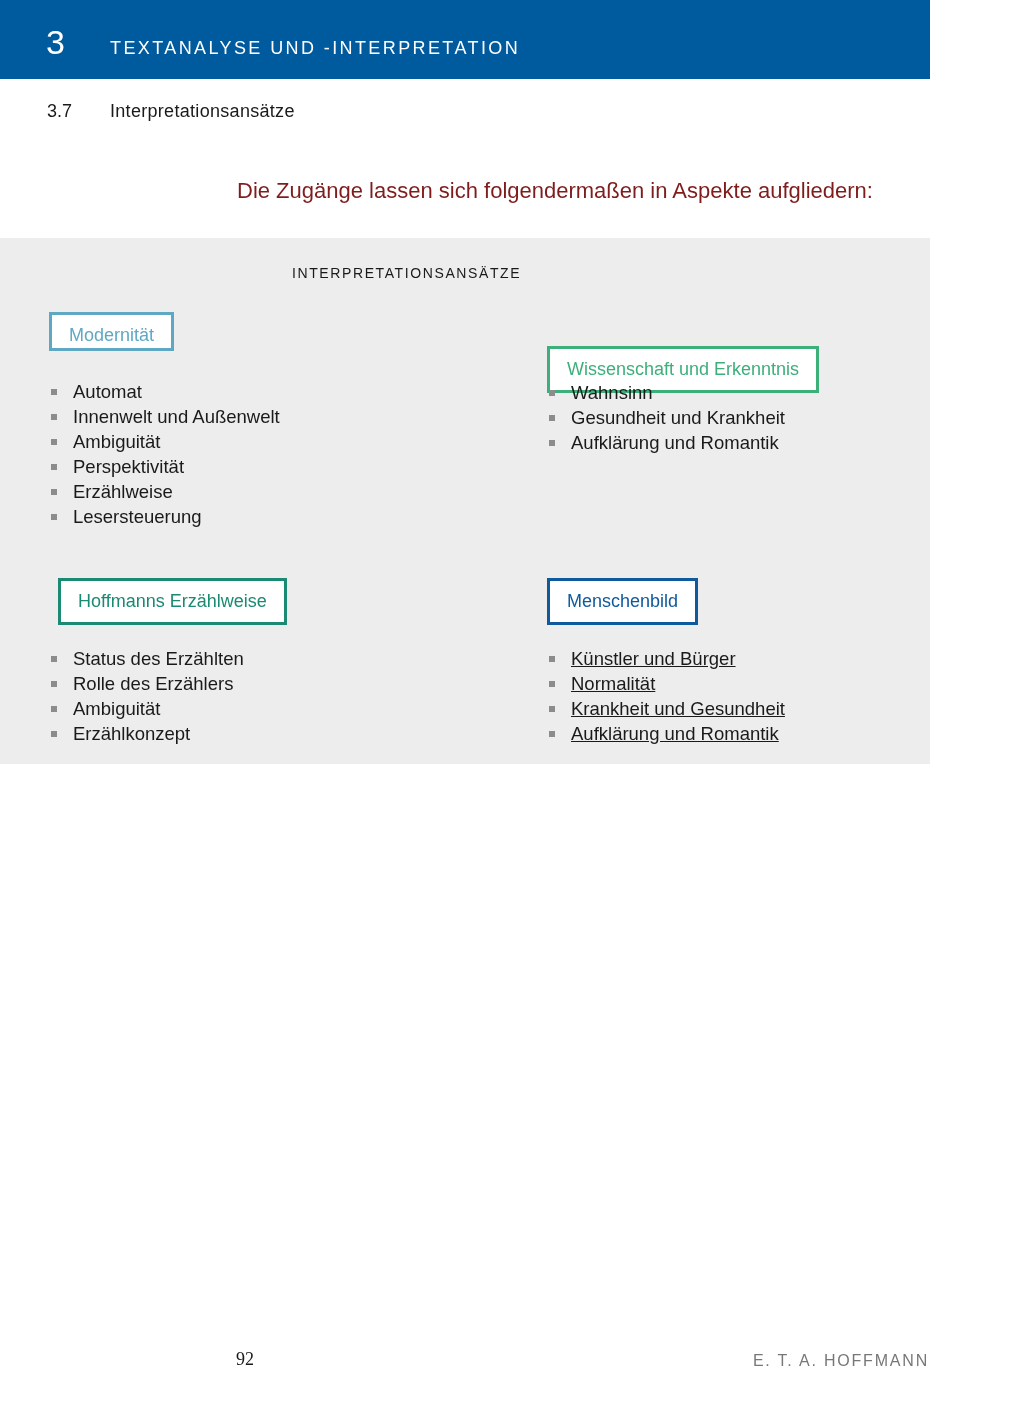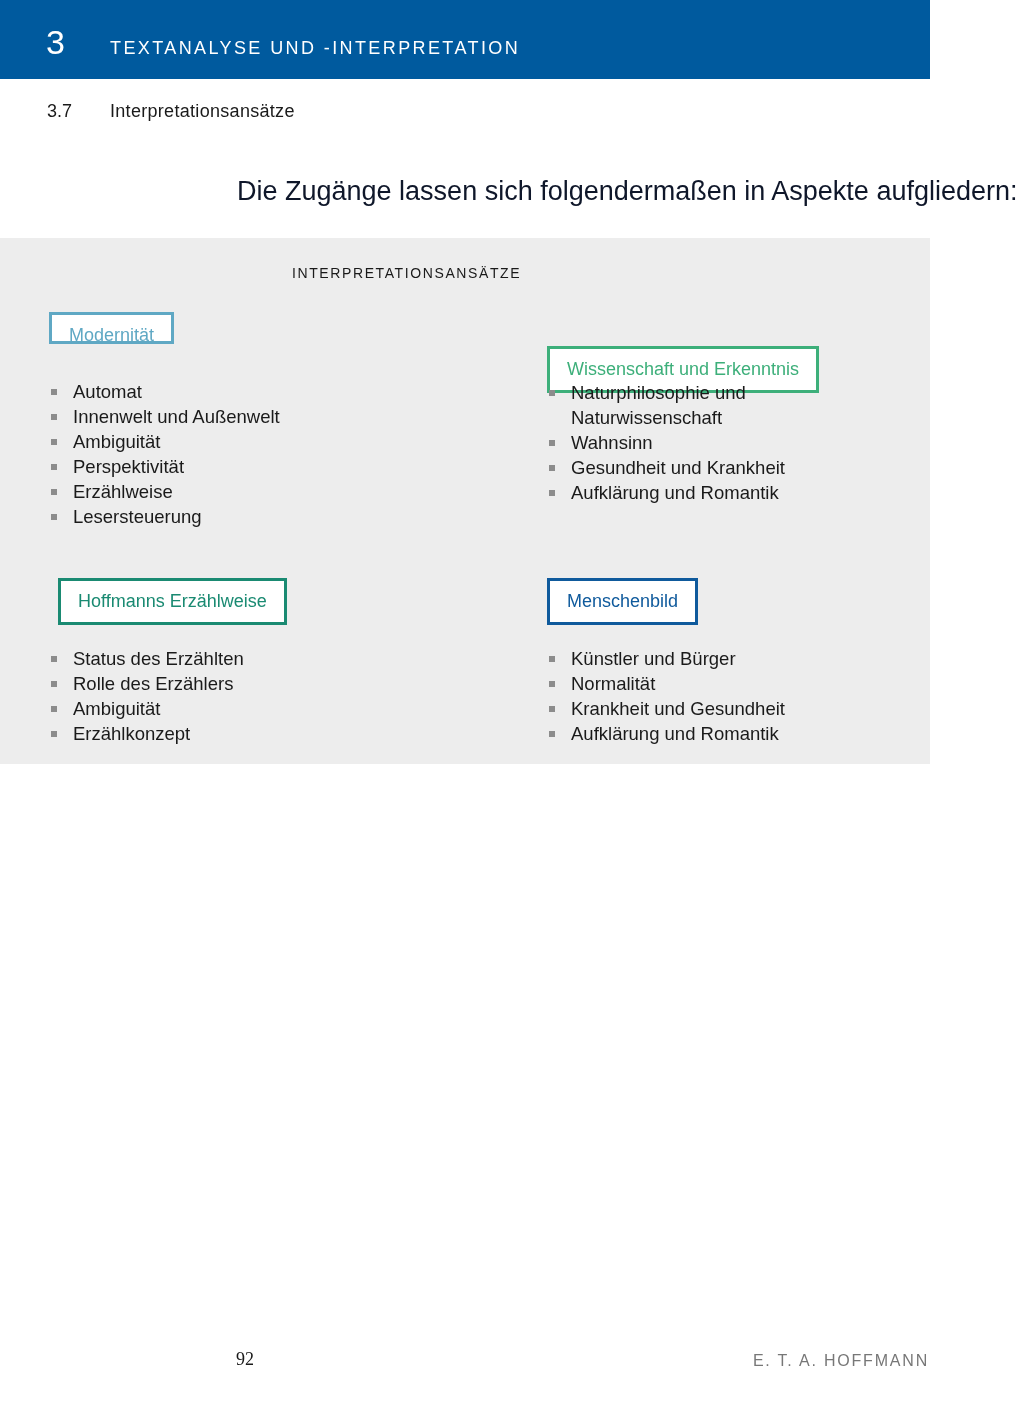--- a/index.html
+++ b/index.html
@@ -17,21 +17,21 @@
   .chapter-title {
     position: absolute; left: 110px; top: 36px; font-size: 18px; letter-spacing: 2.4px; line-height: 24px;
   }
   .section-num {
     position: absolute; left: 47px; top: 99px; font-size: 18px; line-height: 24px;
   }
   .section-title {
     position: absolute; left: 110px; top: 99px; font-size: 18px; line-height: 24px; letter-spacing: 0.3px;
   }
   .intro {
-    position: absolute; left: 237px; top: 176px; font-size: 27px; line-height: 30px; color: #0f172a;
+    position: absolute; left: 237px; top: 176px; font-size: 22px; line-height: 30px; color: #7f1d1d;
   }
   .panel {
     position: absolute; left: 0; top: 238px; width: 930px; height: 526px; background: #ededed;
   }
   .panel-title {
     position: absolute; left: 292px; top: 26px; font-size: 14px; letter-spacing: 1.6px; color: #1a1a1a;
     line-height: 18px;
   }
   .box {
     position: absolute; background: #ffffff; border: 3px solid; box-sizing: border-box;
@@ -60,48 +60,47 @@
 </div>
 
 <span class="section-num">3.7</span>
 <span class="section-title">Interpretationsansätze</span>
 
 <div class="intro">Die Zugänge lassen sich folgendermaßen in Aspekte aufgliedern:</div>
 
 <div class="panel">
   <div class="panel-title">INTERPRETATIONSANSÄTZE</div>
 
-  <div class="box" style="left:49px; top:74px; height:32px; border-color:#5fa8c4; color:#5fa8c4;">Modernität</div>
+  <div class="box" style="left:49px; top:74px; height:39px; border-color:#5fa8c4; color:#5fa8c4;">Modernität</div>
   <ul class="list" style="left:49px; top:141px;">
     <li><span class="bullet"></span><span>Automat</span></li>
     <li><span class="bullet"></span><span>Innenwelt und Außenwelt</span></li>
     <li><span class="bullet"></span><span>Ambiguität</span></li>
     <li><span class="bullet"></span><span>Perspektivität</span></li>
     <li><span class="bullet"></span><span>Erzählweise</span></li>
     <li><span class="bullet"></span><span>Lesersteuerung</span></li>
   </ul>
 
   <div class="box" style="left:547px; top:74px; height:47px; border-color:#3daf7a; color:#3daf7a;margin-top:34px;">Wissenschaft und Erkenntnis</div>
   <ul class="list" style="left:547px; top:142px; width:260px;">
-    <li><span class="bullet"></span><span>Naturphilosophie und Naturwissenschaft</span></li>
     <li><span class="bullet"></span><span>Wahnsinn</span></li>
     <li><span class="bullet"></span><span>Gesundheit und Krankheit</span></li>
     <li><span class="bullet"></span><span>Aufklärung und Romantik</span></li>
   </ul>
 
   <div class="box" style="left:58px; top:340px; height:47px; border-color:#1a8a72; color:#1a8a72;">Hoffmanns Erzählweise</div>
   <ul class="list" style="left:49px; top:408px;">
     <li><span class="bullet"></span><span>Status des Erzählten</span></li>
     <li><span class="bullet"></span><span>Rolle des Erzählers</span></li>
     <li><span class="bullet"></span><span>Ambiguität</span></li>
     <li><span class="bullet"></span><span>Erzählkonzept</span></li>
   </ul>
 
   <div class="box" style="left:547px; top:340px; height:47px; border-color:#0f5a9c; color:#0f5a9c;">Menschenbild</div>
-  <ul class="list" style="left:547px; top:408px;">
+  <ul class="list" style="left:547px; top:408px;text-decoration:underline;">
     <li><span class="bullet"></span><span>Künstler und Bürger</span></li>
     <li><span class="bullet"></span><span>Normalität</span></li>
     <li><span class="bullet"></span><span>Krankheit und Gesundheit</span></li>
     <li><span class="bullet"></span><span>Aufklärung und Romantik</span></li>
   </ul>
 </div>
 
 <span class="page-num">92</span>
 <span class="author">E. T. A. HOFFMANN</span>
 

